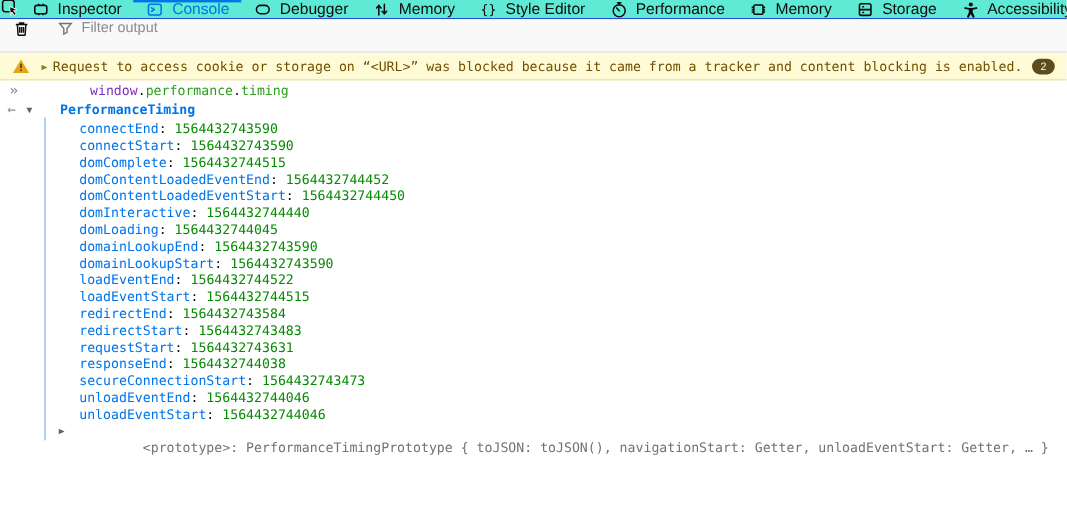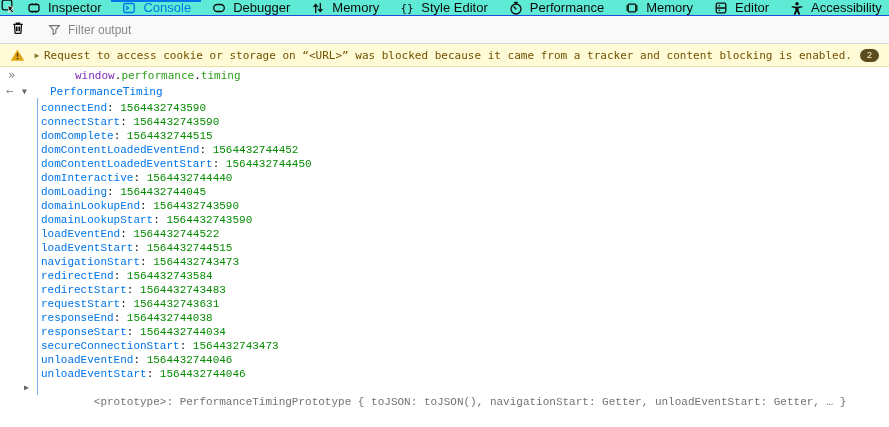--- a/index.html
+++ b/index.html
@@ -14,21 +14,21 @@
   .vsep { width:1px; background:#d7d7db; margin:5px 0; }
   #tab-strip { display:flex; align-items:stretch; }
   .tab { display:flex; align-items:center; gap:6px; padding:0 10px; position:relative;
          color:#0c0c0d; cursor:pointer; white-space:nowrap; }
   .tab .tab-icon { display:flex; width:16px; height:16px; align-items:center; justify-content:center; }
   .tab.active { color:var(--accent); }
   .tab.active::before { content:""; position:absolute; top:0; left:0; right:0; height:2px;
                         background:var(--accent); }
 
   
-  .filterbar { height:28px; display:flex; align-items:center; background:#f9f9fa;
+  .filterbar { height:28px; display:flex; align-items:flex-start; background:#f9f9fa;
                border-bottom:1px solid #d7d7db; }
   .funnel { color:#737373; margin:0 6px 0 10px; display:flex; }
   .filter-input { flex:1; border:none; background:transparent; outline:none;
                   font:12px "Liberation Sans", sans-serif; color:#0c0c0d; }
   .filter-input::placeholder { color:#8a8a8f; }
 
   
   .console { font:11px "DejaVu Sans Mono", monospace; background:#fff; }
 
   .warning-row { height:23px; background:var(--warning-bg); color:var(--warning-text);
@@ -42,23 +42,23 @@
 
   .input-row { height:17px; display:flex; align-items:center; padding-left:8px; }
   .prompt { width:14px; margin-right:8px; color:#83838d; font-size:12px; line-height:17px; }
   .expr { white-space:pre;margin-left:45px; }
   .cm-variable { color:var(--variable); }
   .cm-property { color:var(--input-property); }
 
   .result-header { height:14px; display:flex; align-items:center; padding-left:6px; }
   .result-arrow { width:16px; color:#90909a; font-size:12px; }
   .twisty { width:14px; color:#61616a; font-size:8px; }
-  .class-name { color:var(--property-name); font-weight:normal; margin-left:2px; cursor:pointer;padding-left:12px; }
-
-  .props { margin-left:37px; border-left:1px solid var(--guide-line); padding:3px 0 0 3px;font-family:Liberation Mono, monospace; }
+  .class-name { color:var(--property-name); font-weight:bold; margin-left:2px; cursor:pointer;padding-left:12px; }
+
+  .props { margin-left:37px; border-left:1px solid var(--guide-line); padding:3px 0 0 28px; }
   .prop-row { height:14px; line-height:14px; white-space:pre; }
   .prop-name { color:var(--property-name); }
   .prop-value { color:var(--number-value); }
   .proto-row { position:relative; height:14px; line-height:14px; white-space:pre;
                color:var(--prototype-text); cursor:pointer; }
   .proto-caret { position:absolute; left:-17px; top:0; font-size:8px; color:#61616a; }
 </style>
 </head>
 <body>
 
@@ -131,21 +131,21 @@
         </span>
         <span>Memory</span>
       </div>
       <div class="tab">
         <span class="tab-icon">
           <svg width="16" height="16" viewBox="0 0 16 16" fill="none" stroke="currentColor" stroke-width="1.3">
             <rect x="3.2" y="3.2" width="9.6" height="9.6" rx="1.5"></rect>
             <path d="M3.2 8h9.6M5.5 5.7h1.6M5.5 10.4h1.6"></path>
           </svg>
         </span>
-        <span>Editor</span>
+        <span>Storage</span>
       </div>
       <div class="tab">
         <span class="tab-icon">
           <svg width="16" height="16" viewBox="0 0 16 16">
             <circle cx="8" cy="3.7" r="1.7" fill="currentColor"></circle>
             <path d="M2.9 5.9c3.4 1.1 6.8 1.1 10.2 0l.4 1.3-3.9 1v2l1.7 4-1.5.7L8 11.6l-1.8 3.3-1.5-.7 1.7-4v-2l-3.9-1z" fill="currentColor"></path>
           </svg>
         </span>
         <span>Accessibility</span>
       </div>
@@ -202,26 +202,24 @@
           <div class="prop-row"><span class="prop-name">connectStart</span>: <span class="prop-value">1564432743590</span></div>
           <div class="prop-row"><span class="prop-name">domComplete</span>: <span class="prop-value">1564432744515</span></div>
           <div class="prop-row"><span class="prop-name">domContentLoadedEventEnd</span>: <span class="prop-value">1564432744452</span></div>
           <div class="prop-row"><span class="prop-name">domContentLoadedEventStart</span>: <span class="prop-value">1564432744450</span></div>
           <div class="prop-row"><span class="prop-name">domInteractive</span>: <span class="prop-value">1564432744440</span></div>
           <div class="prop-row"><span class="prop-name">domLoading</span>: <span class="prop-value">1564432744045</span></div>
           <div class="prop-row"><span class="prop-name">domainLookupEnd</span>: <span class="prop-value">1564432743590</span></div>
           <div class="prop-row"><span class="prop-name">domainLookupStart</span>: <span class="prop-value">1564432743590</span></div>
           <div class="prop-row"><span class="prop-name">loadEventEnd</span>: <span class="prop-value">1564432744522</span></div>
           <div class="prop-row"><span class="prop-name">loadEventStart</span>: <span class="prop-value">1564432744515</span></div>
-          <div class="prop-row"><span class="prop-name">navigationStart</span>: <span class="prop-value">1564432743473</span></div>
           <div class="prop-row"><span class="prop-name">redirectEnd</span>: <span class="prop-value">1564432743584</span></div>
           <div class="prop-row"><span class="prop-name">redirectStart</span>: <span class="prop-value">1564432743483</span></div>
           <div class="prop-row"><span class="prop-name">requestStart</span>: <span class="prop-value">1564432743631</span></div>
           <div class="prop-row"><span class="prop-name">responseEnd</span>: <span class="prop-value">1564432744038</span></div>
-          <div class="prop-row"><span class="prop-name">responseStart</span>: <span class="prop-value">1564432744034</span></div>
           <div class="prop-row"><span class="prop-name">secureConnectionStart</span>: <span class="prop-value">1564432743473</span></div>
           <div class="prop-row"><span class="prop-name">unloadEventEnd</span>: <span class="prop-value">1564432744046</span></div>
           <div class="prop-row"><span class="prop-name">unloadEventStart</span>: <span class="prop-value">1564432744046</span></div>
         </div>
       <div class="proto-row">
         <span class="proto-caret">▶</span><span>&lt;prototype&gt;: </span><span>PerformanceTimingPrototype { toJSON: toJSON(), navigationStart: Getter, unloadEventStart: Getter, … }</span>
       </div>
     </div>
   </div>
 

